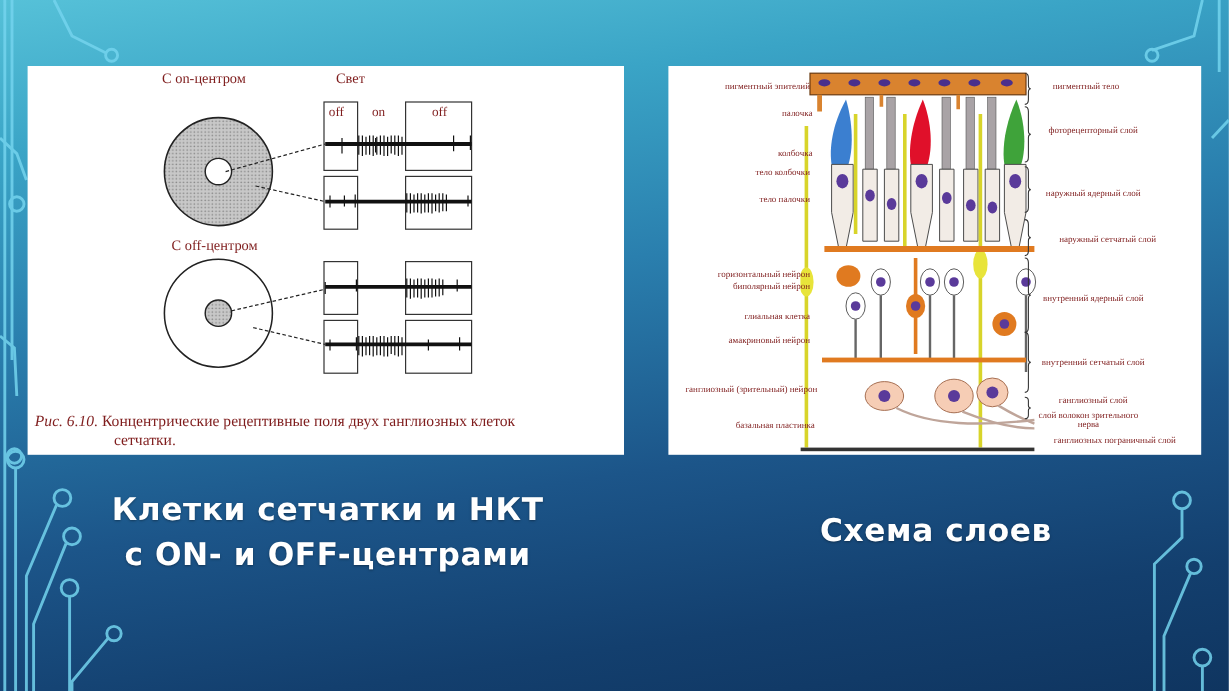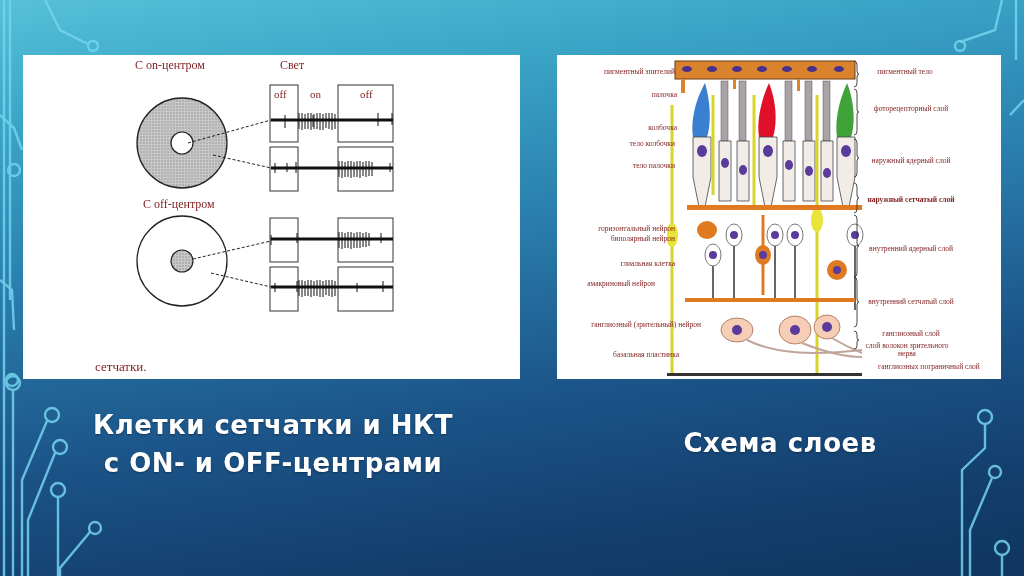--- a/index.html
+++ b/index.html
@@ -108,20 +108,24 @@
       <path d="M248 180v10M274 178v10M358 178v10"></path>
       <path d="M276 225v16M279 225v17M282 226v15M285 225v16M288 225v17M291 226v15M294 225v16M297 225v17M300 226v16M303 225v15M306 225v16M309 225v17M312 226v15"></path>
       <path d="M252 228v9M274 226v11M334 228v9M360 226v11"></path>
     </g>
   </svg>
 
   <div class="lbl serif" style="left:251px;top:33px;font-size:11px;">off</div>
   <div class="lbl serif" style="left:287px;top:33px;font-size:11px;">on</div>
   <div class="lbl serif" style="left:337px;top:33px;font-size:11px;">off</div>
 
+  <div class="lbl serif" style="left:6px;top:288px;font-size:13px;">
+    <i>Рис. 6.10.</i>
+    <span>Концентрические рецептивные поля двух ганглиозных клеток</span>
+  </div>
   <div class="lbl serif" style="left:72px;top:304px;font-size:13px;">сетчатки.</div>
 </div>
 
 <div class="panel" id="panel-right">
   <svg style="position:absolute;left:110px;top:0;" width="200" height="324">
 
     <rect x="8" y="6" width="180" height="18" fill="#d9832f" stroke="#6b3a10" stroke-width="1"></rect>
     <g fill="#4a2f8c">
         <ellipse cx="20" cy="14" rx="5" ry="3"></ellipse>
         <ellipse cx="45" cy="14" rx="5" ry="3"></ellipse>
@@ -233,28 +237,28 @@
   </svg>
 
   <div class="lbl serif tinyr" style="left:18px;top:13px;width:100px;">пигментный эпителий</div>
   <div class="lbl serif tinyr" style="left:18px;top:36px;width:102px;">палочка</div>
   <div class="lbl serif tinyr" style="left:18px;top:45px;width:102px;margin-top:24px;">колбочка</div>
   <div class="lbl serif tinyr" style="left:18px;top:85px;width:100px;">тело колбочки</div>
   <div class="lbl serif tinyr" style="left:18px;top:107px;width:100px;">тело палочки</div>
   <div class="lbl serif tinyr" style="left:0px;top:170px;width:118px;">горизонтальный нейрон</div>
   <div class="lbl serif tinyr" style="left:0px;top:180px;width:118px;">биполярный нейрон</div>
   <div class="lbl serif tinyr" style="left:0px;top:205px;width:118px;">глиальная клетка</div>
-  <div class="lbl serif tinyr" style="left:0px;top:225px;width:98px;text-align:right;">амакриновый нейрон</div>
-  <div class="lbl serif tinyr" style="left:0px;top:266px;width:124px;white-space:normal;margin-left:20px;">ганглиозный (зрительный) нейрон</div>
+  <div class="lbl serif tinyr" style="left:0px;top:225px;width:118px;text-align:right;">амакриновый нейрон</div>
+  <div class="lbl serif tinyr" style="left:0px;top:266px;width:124px;white-space:normal;">ганглиозный (зрительный) нейрон</div>
   <div class="lbl serif tinyr" style="left:0px;top:296px;width:122px;">базальная пластинка</div>
 
   <div class="lbl serif tiny" style="left:308px;top:13px;width:80px;white-space:normal;">пигментный тело</div>
   <div class="lbl serif tiny" style="left:304px;top:50px;width:100px;white-space:normal;">фоторецепторный слой</div>
   <div class="lbl serif tiny" style="left:304px;top:102px;width:100px;white-space:normal;">наружный ядерный слой</div>
-  <div class="lbl serif tiny" style="left:304px;top:141px;width:100px;white-space:normal;font-weight:bold;">наружный сетчатый слой</div>
+  <div class="lbl serif tiny" style="left:316px;top:141px;width:100px;white-space:normal;">наружный сетчатый слой</div>
   <div class="lbl serif tiny" style="left:304px;top:190px;width:100px;white-space:normal;">внутренний ядерный слой</div>
   <div class="lbl serif tiny" style="left:304px;top:243px;width:100px;white-space:normal;">внутренний сетчатый слой</div>
   <div class="lbl serif tiny" style="left:304px;top:275px;width:100px;">ганглиозный слой</div>
   <div class="lbl serif tiny" style="left:300px;top:287px;width:100px;white-space:normal;">слой волокон зрительного нерва</div>
   <div class="lbl serif tiny" style="left:300px;top:308px;width:144px;">ганглиозных пограничный слой</div>
 
   <svg style="position:absolute;left:296px;top:6px;" width="8" height="300">
     <g fill="none" stroke="#333" stroke-width="0.9">
       <path d="M1 0 q3 0 3 4 v6 q0 3 2 3 q-2 0 -2 3 v6 q0 4 -3 4"></path>
       <path d="M1 28 q3 0 3 4 v16 q0 3 2 3 q-2 0 -2 3 v16 q0 4 -3 4"></path>

